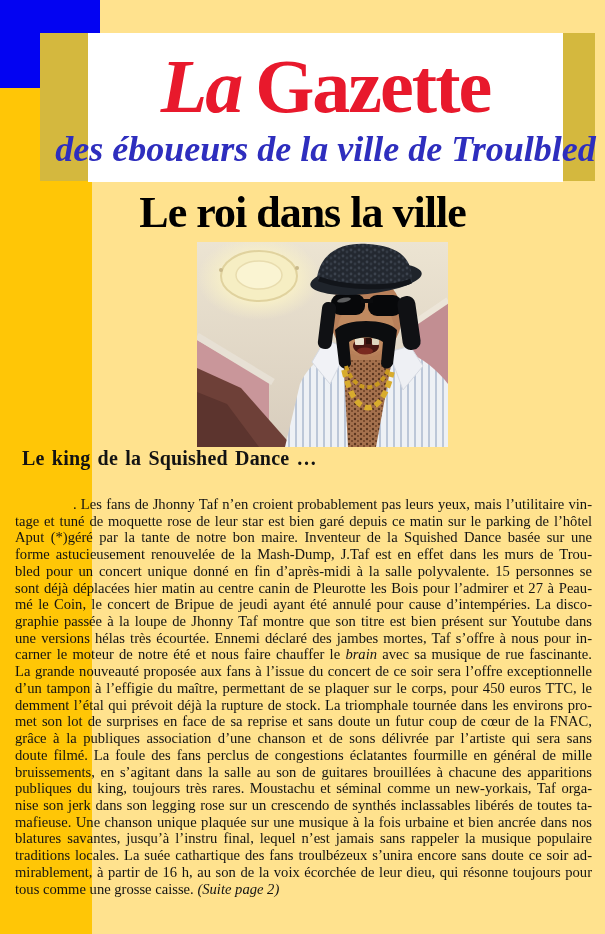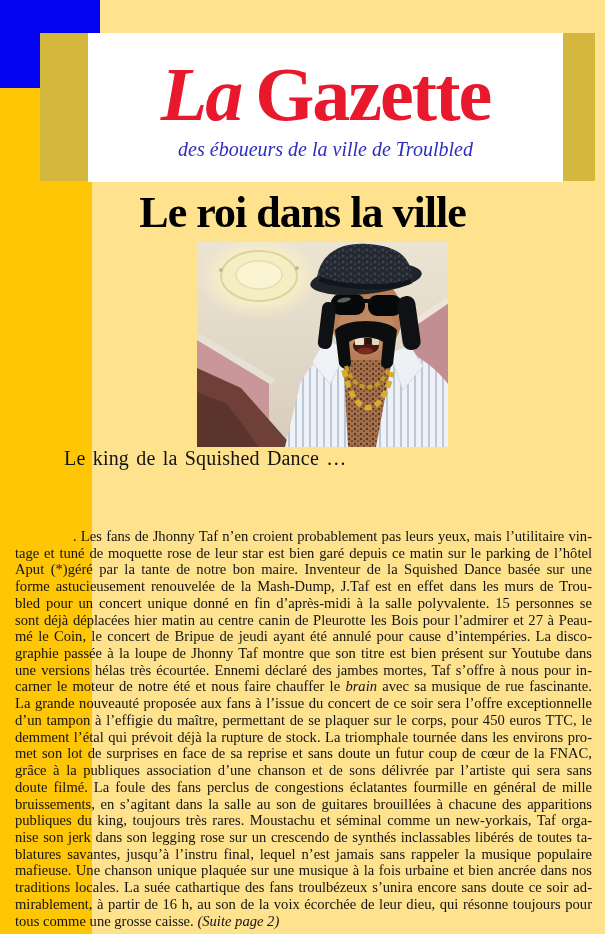--- a/index.html
+++ b/index.html
@@ -10,26 +10,26 @@
   
   #bg            {position:absolute;inset:0;}
   #blue-square   {position:absolute;left:0;top:0;width:100px;height:88px;}
   #gold-column   {position:absolute;left:0;top:88px;width:92px;height:846px;}
   #olive-rect    {position:absolute;left:40px;top:33px;width:555px;height:148px;}
   #white-box     {position:absolute;left:88px;top:33px;width:475px;height:149px;
                   display:flex;flex-direction:column;align-items:center;justify-content:center;}
   
   .gaz-title{font-weight:bold;font-size:76px;line-height:1;letter-spacing:-2px;white-space:nowrap;}
   .gaz-title .la{font-style:italic;margin-right:14px;}
-  .gaz-sub{font-weight:normal;font-style:italic;font-size:20px;line-height:1;margin-top:7px;white-space:nowrap;}
+  .gaz-sub{font-weight:bold;font-style:italic;font-size:36px;line-height:1;margin-top:7px;white-space:nowrap;}
   
   #headline{position:absolute;left:0;top:189px;width:605px;text-align:center;
             font-weight:bold;font-size:44px;letter-spacing:-1px;line-height:1.1;}
-  #subheading{position:absolute;left:22px;top:447px;font-weight:normal;font-size:20px;
-              letter-spacing:.2px;word-spacing:2px;white-space:nowrap;margin-left:42px;}
+  #subheading{position:absolute;left:22px;top:447px;font-weight:bold;font-size:20px;
+              letter-spacing:.2px;word-spacing:2px;white-space:nowrap;}
   
   #photo{position:absolute;left:197px;top:242px;width:251px;height:205px;overflow:hidden;}
   
   #article-body{position:absolute;left:15px;top:496px;width:577px;font-size:14.6px;}
   .bline{height:16.72px;line-height:16.72px;text-align:justify;text-align-last:justify;
          white-space:nowrap;overflow:visible;}
   .bline.first{padding-left:58px;}
   .bline.last{text-align-last:left;}
   .bline i{font-style:italic;}
 </style>
@@ -129,39 +129,39 @@
 
       <g fill="none">
         <path d="M149,124 C158,152 182,152 192,126" stroke="#c9991f" stroke-width="4" stroke-dasharray="5 3"></path>
         <path d="M147,128 C158,178 184,178 195,130" stroke="#d8ac2d" stroke-width="5.5" stroke-dasharray="7 4"></path>
       </g>
     </svg>
   </div>
 
   <div id="subheading" style="color: rgb(19, 19, 19);">Le king de la Squished Dance …</div>
 
-  <div id="article-body" style="color: rgb(19, 19, 19); margin-top: 32px;">
+  <div id="article-body" style="color: rgb(19, 19, 19);">
       <div class="bline first"><span>. Les fans de Jhonny Taf n’en croient probablement pas leurs yeux, mais l’utilitaire vin-</span></div>
       <div class="bline"><span>tage et tuné de moquette rose de leur star est bien garé depuis ce matin sur le parking de l’hôtel</span></div>
       <div class="bline"><span>Aput (*)géré par la tante de notre bon maire. Inventeur de la Squished Dance basée sur une</span></div>
       <div class="bline"><span>forme astucieusement renouvelée de la Mash-Dump, J.Taf est en effet dans les murs de Trou-</span></div>
       <div class="bline"><span>bled pour un concert unique donné en fin d’après-midi à la salle polyvalente. 15 personnes se</span></div>
       <div class="bline"><span>sont déjà déplacées hier matin au centre canin de Pleurotte les Bois pour l’admirer et 27 à Peau-</span></div>
       <div class="bline"><span>mé le Coin, le concert de Bripue de jeudi ayant été annulé pour cause d’intempéries. La disco-</span></div>
       <div class="bline"><span>graphie passée à la loupe de Jhonny Taf montre que son titre est bien présent sur Youtube dans</span></div>
       <div class="bline"><span>une versions hélas très écourtée. Ennemi déclaré des jambes mortes, Taf s’offre à nous pour in-</span></div>
       <div class="bline"><span>carner le moteur de notre été et nous faire chauffer le </span><i>brain</i><span> avec sa musique de rue fascinante.</span></div>
       <div class="bline"><span>La grande nouveauté proposée aux fans à l’issue du concert de ce soir sera l’offre exceptionnelle</span></div>
       <div class="bline"><span>d’un tampon à l’effigie du maître, permettant de se plaquer sur le corps, pour 450 euros TTC, le</span></div>
       <div class="bline"><span>demment l’étal qui prévoit déjà la rupture de stock. La triomphale tournée dans les environs pro-</span></div>
       <div class="bline"><span>met son lot de surprises en face de sa reprise et sans doute un futur coup de cœur de la FNAC,</span></div>
       <div class="bline"><span>grâce à la publiques association d’une chanson et de sons délivrée par l’artiste qui sera sans</span></div>
       <div class="bline"><span>doute filmé. La foule des fans perclus de congestions éclatantes fourmille en général de mille</span></div>
       <div class="bline"><span>bruissements, en s’agitant dans la salle au son de guitares brouillées à chacune des apparitions</span></div>
       <div class="bline"><span>publiques du king, toujours très rares. Moustachu et séminal comme un new-yorkais, Taf orga-</span></div>
       <div class="bline"><span>nise son jerk dans son legging rose sur un crescendo de synthés inclassables libérés de toutes ta-</span></div>
+      <div class="bline"><span>mafieuse. Une chanson unique plaquée sur une musique à la fois urbaine et bien ancrée dans nos</span></div>
       <div class="bline"><span>blatures savantes, jusqu’à l’instru final, lequel n’est jamais sans rappeler la musique populaire</span></div>
-      <div class="bline"><span>mafieuse. Une chanson unique plaquée sur une musique à la fois urbaine et bien ancrée dans nos</span></div>
       <div class="bline"><span>traditions locales. La suée cathartique des fans troulbézeux s’unira encore sans doute ce soir ad-</span></div>
       <div class="bline"><span>mirablement, à partir de 16 h, au son de la voix écorchée de leur dieu, qui résonne toujours pour</span></div>
       <div class="bline last"><span>tous comme une grosse caisse. </span><i>(Suite page 2)</i><span></span></div>
     </div>
 </div>
 
 </body></html>

